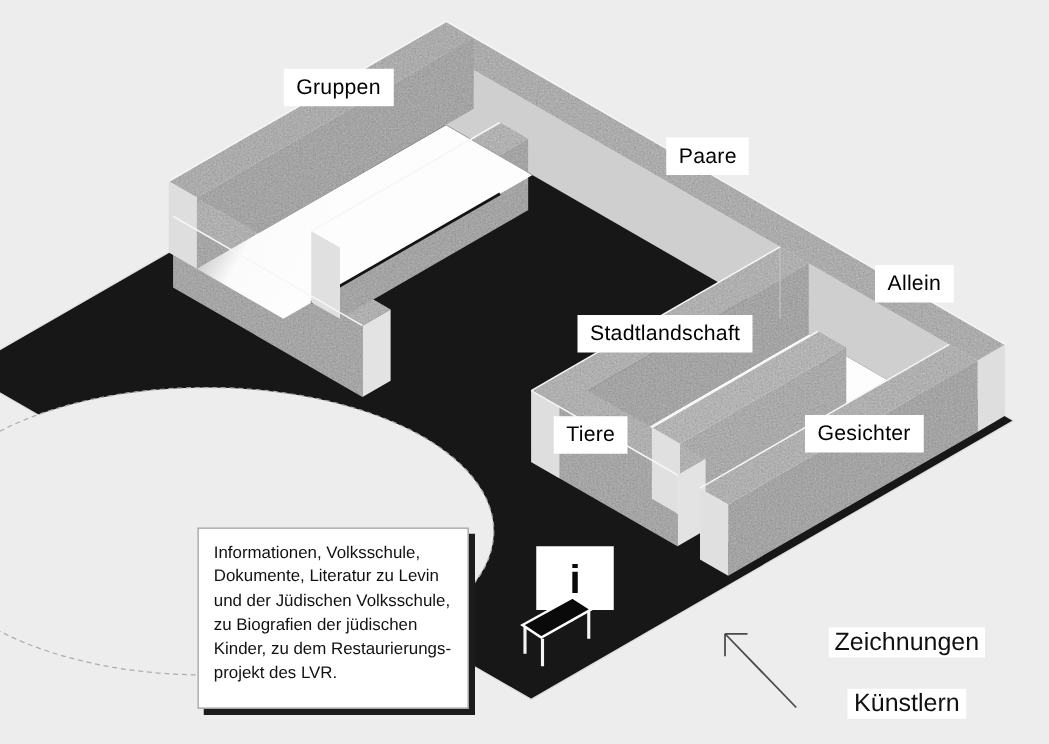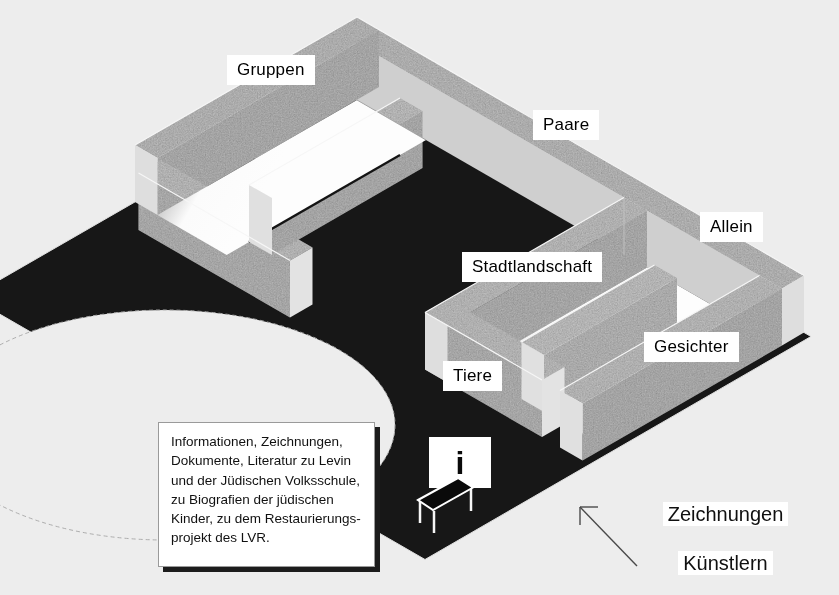--- a/index.html
+++ b/index.html
@@ -10,21 +10,21 @@
   .scene-svg{position:absolute;left:0;top:0;}
   .lbl{
     position:absolute;background:#fff;padding:5px 10px;font-size:17px;line-height:1.2;
     white-space:nowrap;letter-spacing:.2px;color:#000;
   }
   .lbl-gruppen{left:227px;top:55px;}
   .lbl-paare{left:533px;top:110px;}
   .lbl-tier{left:283px;top:172px;}
   .lbl-allein{left:700px;top:212px;}
   .lbl-stadt{left:462px;top:252px;}
-  .lbl-tiere{left:443px;top:333px;margin-top:28px;}
+  .lbl-tiere{left:443px;top:333px;}
   .lbl-gesichter{left:644px;top:332px;}
   .info-box{
     position:absolute;left:158px;top:422px;width:217px;height:145px;box-sizing:border-box;
     background:#fff;border:1px solid #9a9a9a;box-shadow:5px 5px 0 #1c1c1c;
     padding:9px 12px;font-size:13.5px;line-height:1.43;color:#111;
   }
   .i-sign{
     position:absolute;left:429px;top:437px;width:62px;height:51px;background:#fff;
     display:flex;align-items:center;justify-content:center;
     font-weight:700;font-size:32px;line-height:1;color:#0a0a0a;
@@ -146,21 +146,21 @@
         <line x1="12" y1="31" x2="12" y2="53"></line>
         <line x1="26" y1="41" x2="26" y2="63"></line>
         <line x1="49" y1="10" x2="49" y2="27"></line>
         <line x1="63" y1="19" x2="63" y2="41"></line>
       </g>
       <polygon points="10,30 50,8 65,17.5 25,40" fill="#0a0a0a" stroke="#ffffff" stroke-width="2"></polygon>
     </svg>
   </div>
 
   <div class="info-box">
-    <div>Informationen, Zeichnungen,</div>
+    <div>Informationen, Volksschule,</div>
     <div>Dokumente, Literatur zu Levin</div>
     <div>und der Jüdischen Volksschule,</div>
     <div>zu Biografien der jüdischen</div>
     <div>Kinder, zu dem Restaurierungs-</div>
     <div>projekt des LVR.</div>
   </div>
 
   <div class="annot">
     <span class="annot-line">Zeichnungen</span><br>
     <br>

